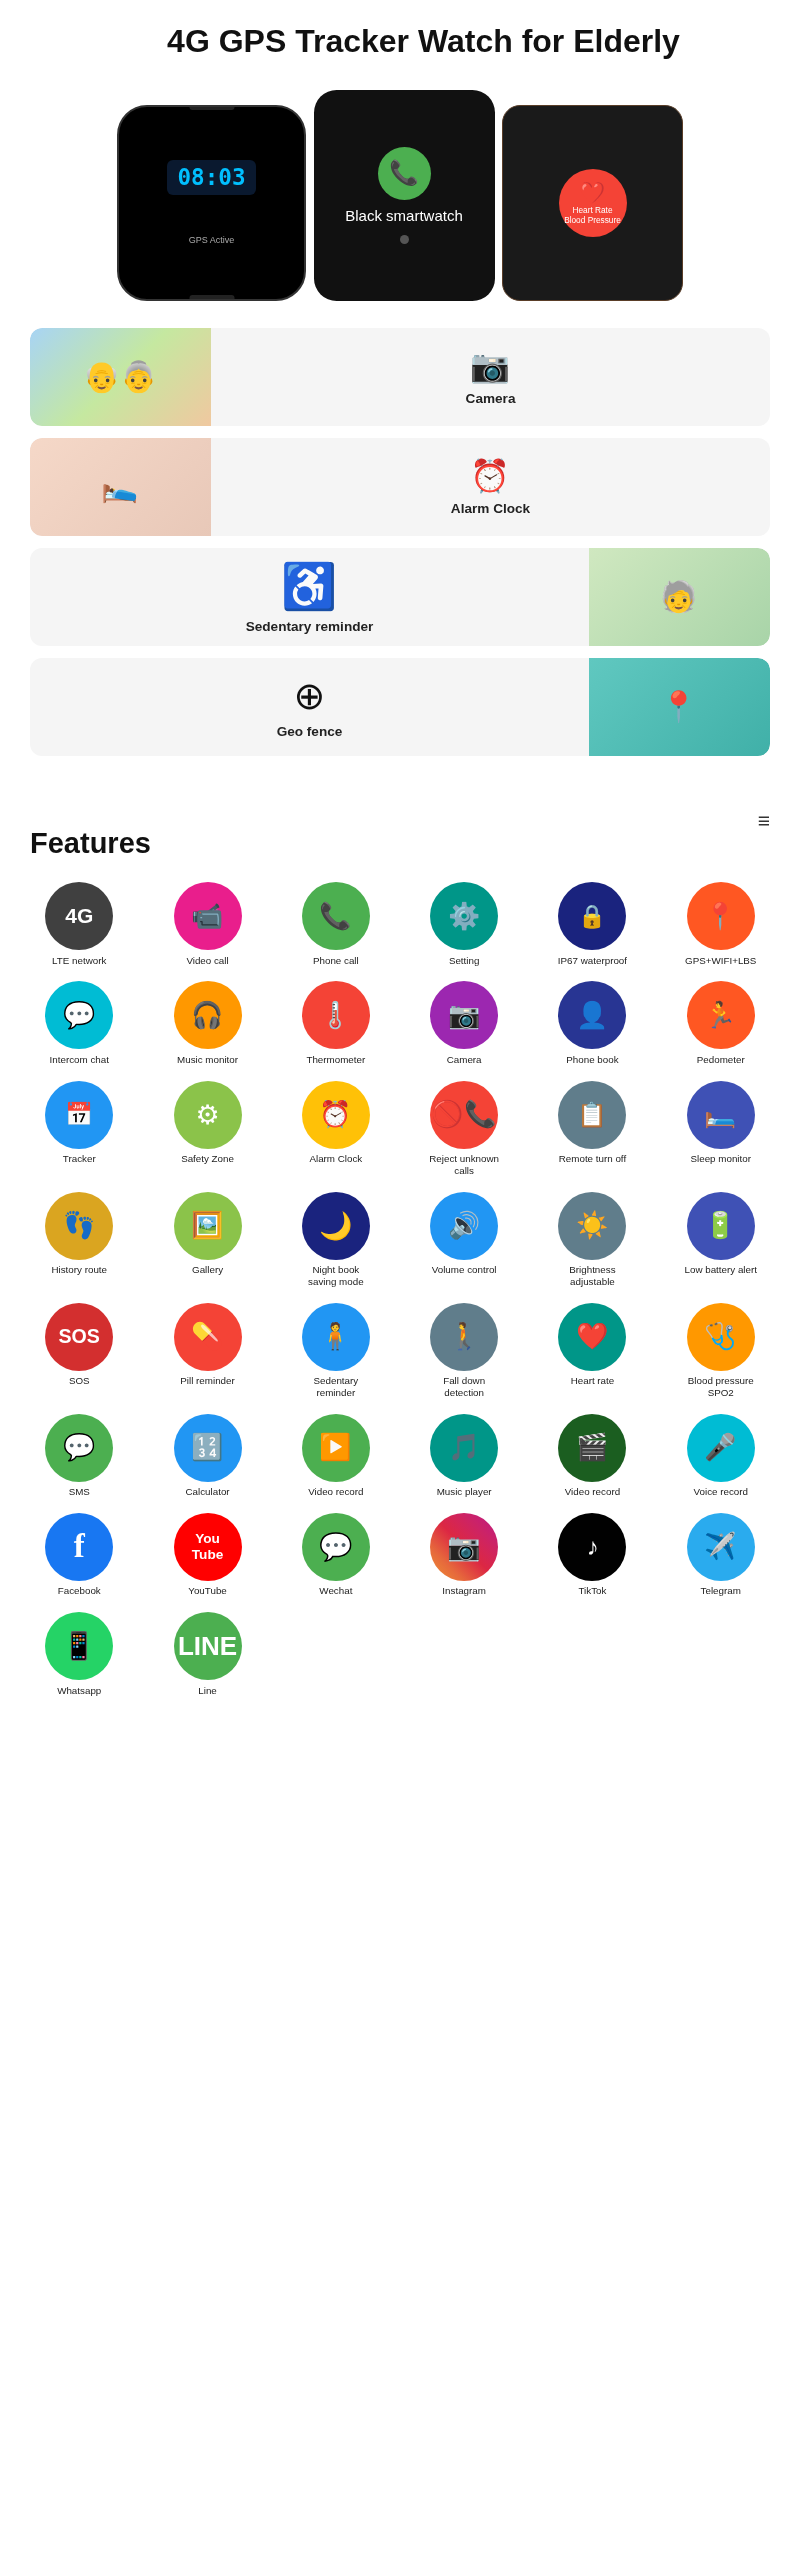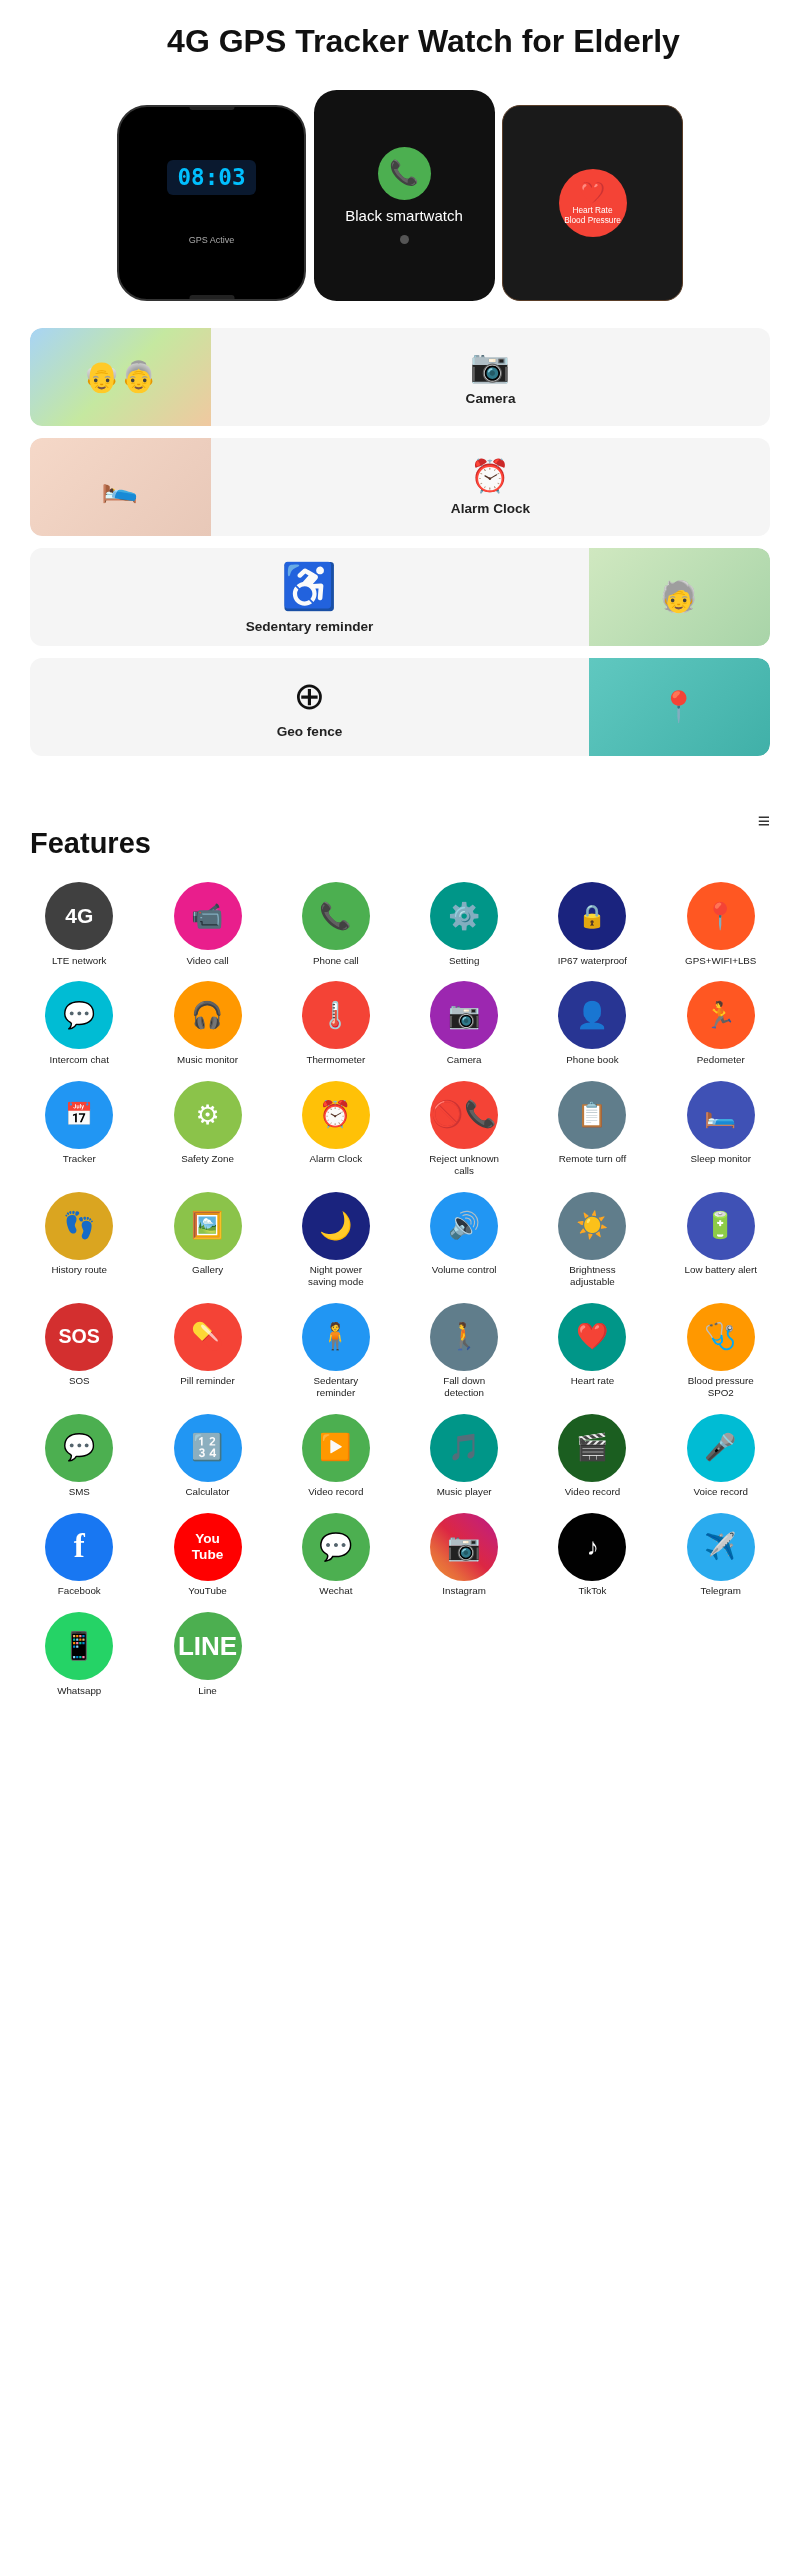--- a/index.html
+++ b/index.html
@@ -441,21 +441,21 @@
     <div class="icon-item">
       <div class="icon-circle bg-light-green" style="background: rgb(139, 195, 74);">
         <span style="font-size:26px;">🖼️</span>
       </div>
       <div class="icon-label">Gallery</div>
     </div>
     <div class="icon-item">
       <div class="icon-circle bg-night" style="background: rgb(26, 35, 126);">
         <span style="font-size:27px;">🌙</span>
       </div>
-      <div class="icon-label">Night power saving mode</div>
+      <div class="icon-label">Night book saving mode</div>
     </div>
     <div class="icon-item">
       <div class="icon-circle bg-blue" style="background: rgb(33, 150, 243);">
         <span style="font-size:26px;">🔊</span>
       </div>
       <div class="icon-label">Volume control</div>
     </div>
     <div class="icon-item">
       <div class="icon-circle bg-blue-grey" style="background: rgb(96, 125, 139);">
         <span style="font-size:26px;">☀️</span>

